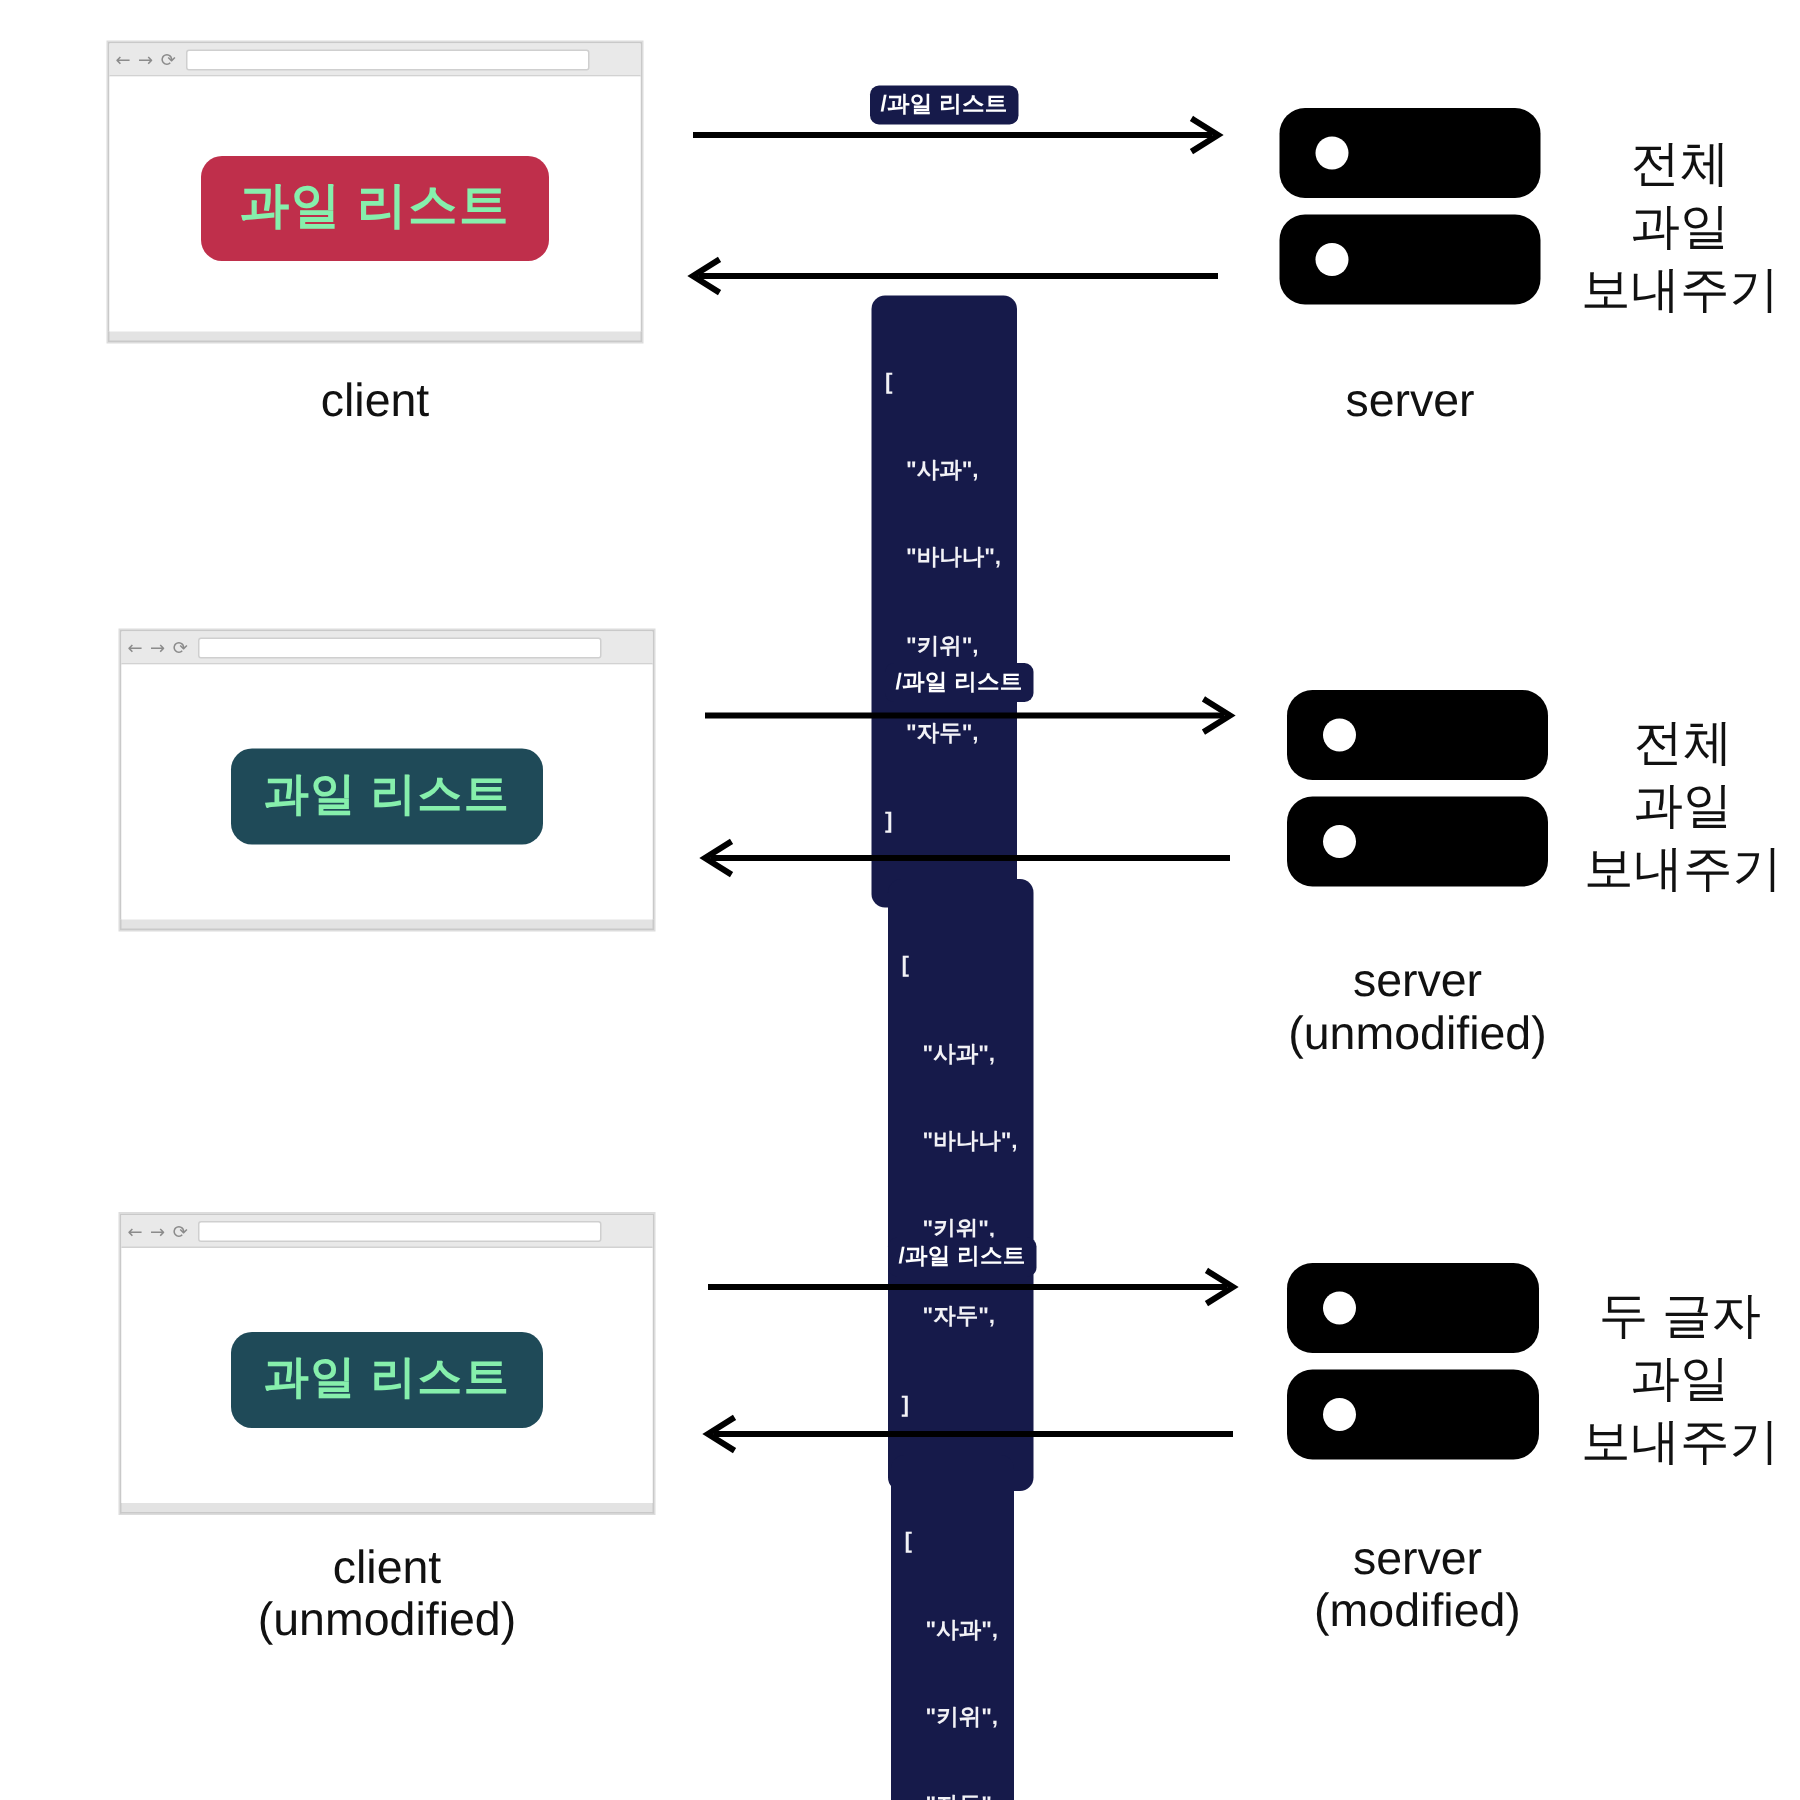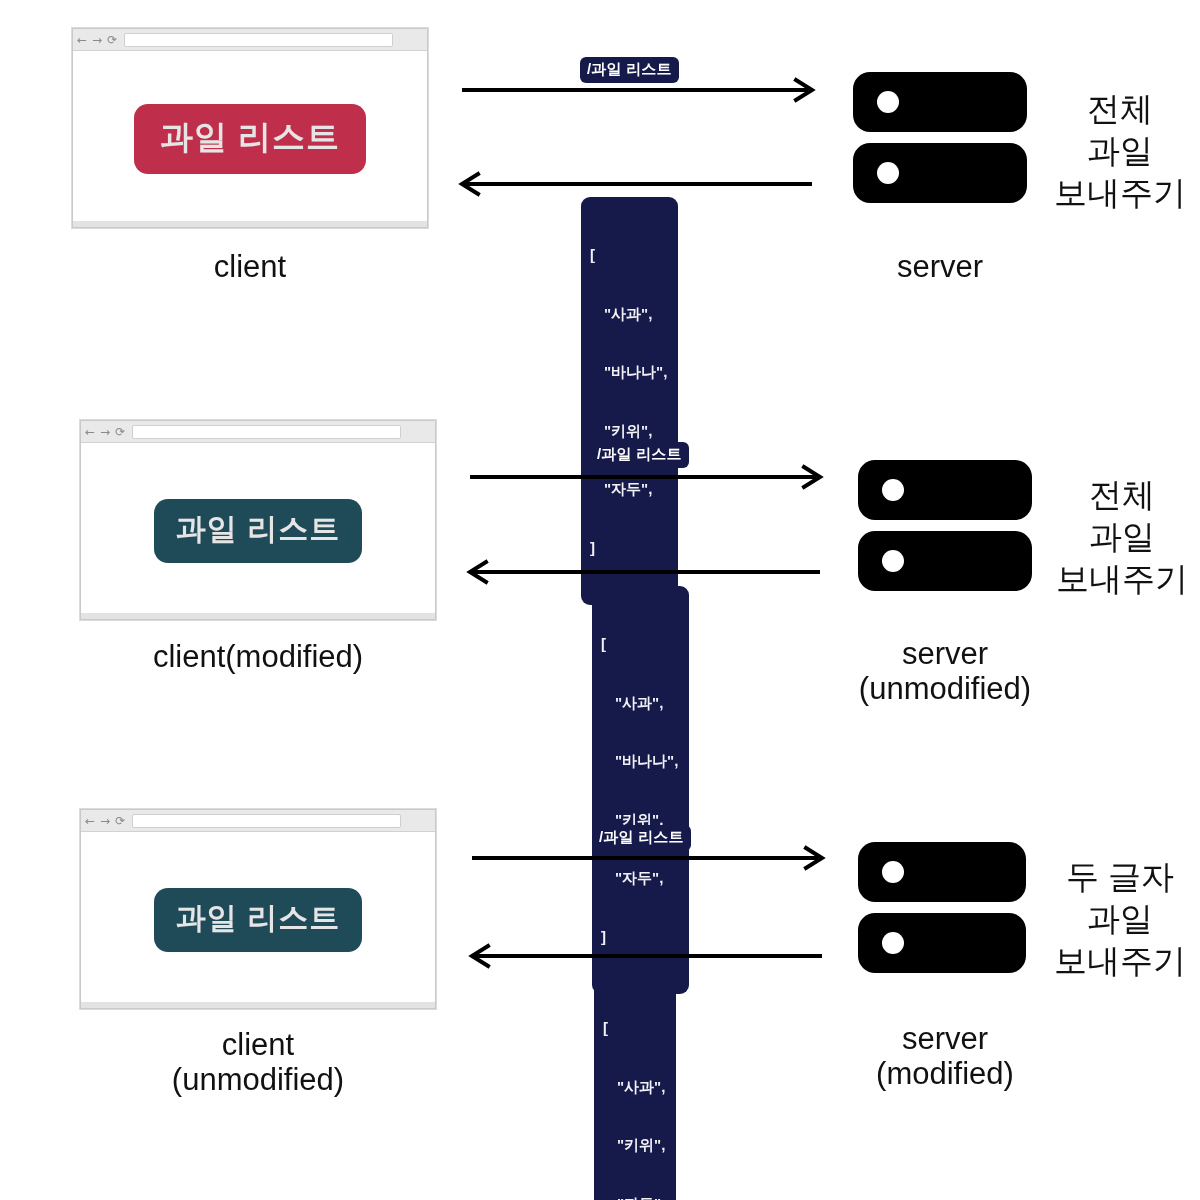--- a/index.html
+++ b/index.html
@@ -55,21 +55,21 @@
   .browser-foot {
     position: absolute; left: -1px; right: -1px; bottom: -1px;
     height: 7px; background: #e3e3e3;
     border: 1px solid #c9c9c9; border-top: none;
   }
 
   
   .fruit-btn {
     display: inline-block;
     border-radius: 14px;
-    color: #e5e5e5;
+    color: #86efac;
     font-weight: 700;
     letter-spacing: 1px;
     text-align: left;
     white-space: nowrap;
   }
   .fruit-btn.red  { background: #bf2f4b; }
   .fruit-btn.teal { background: #1f4a58; }
 
   
   .caption {
@@ -197,21 +197,20 @@
         <span class="nav-ico">→</span>
         <span class="nav-ico">⟳</span>
         <span class="addr-bar"></span>
       </div>
       <div class="browser-body">
         <span class="fruit-btn teal" style="font-size:30px; padding:10px 22px 13px 22px;">과일 리스트</span>
       </div>
       <div class="browser-foot"></div>
     </div>
 
-    <div class="caption" style="left:108px; top:248px; width:300px;">client(modified)</div>
 
     <div class="arrow" style="left:470px; top:73px; width:352px;">
       <svg width="352" height="24" viewBox="0 0 352 24">
         <line x1="0" y1="12" x2="346" y2="12" stroke="#000" stroke-width="4"></line>
         <polyline points="334,2 350,12 334,22" fill="none" stroke="#000" stroke-width="4" stroke-linecap="square" stroke-linejoin="miter"></polyline>
       </svg>
     </div>
     <div class="req-badge" style="left:590px; top:50px;">/과일 리스트</div>
 
     <div class="arrow" style="left:468px; top:168px; width:352px;">

